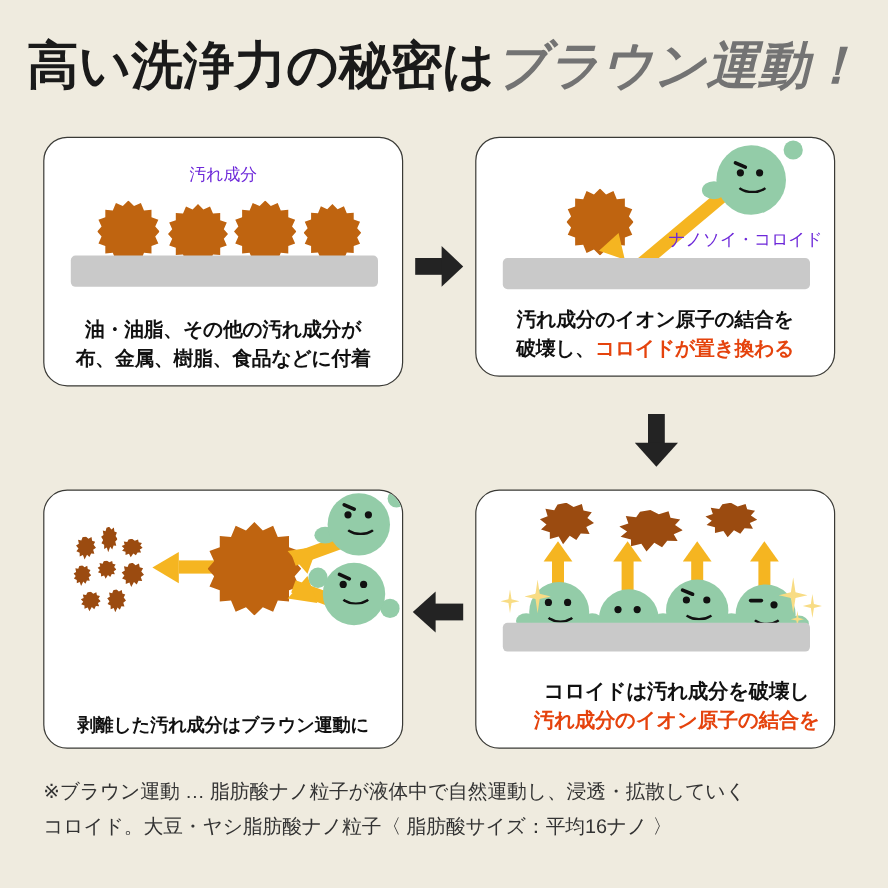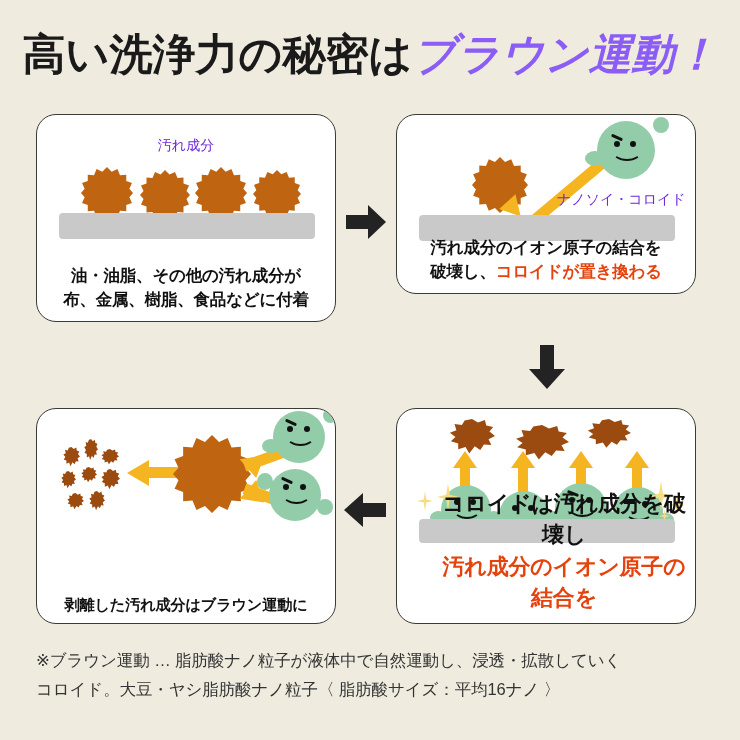--- a/index.html
+++ b/index.html
@@ -12,48 +12,48 @@
   }
   .stage{position:relative;width:740px;height:740px;}
 
   
   .title{
     position:absolute;left:0;top:26px;width:740px;
     text-align:center;
     font-size:43px;font-weight:bold;letter-spacing:0px;
     color:#1A1A1A;white-space:nowrap;
   }
-  .title .accent{color:#8b5cf6;font-style:italic;}
+  .title .accent{color:#737373;font-style:italic;}
 
   
   .panel{
     position:absolute;
     background:#FFFFFF;
     border:1.6px solid #3A3A36;
     border-radius:20px;
     box-sizing:border-box;
     overflow:hidden;
   }
   #panel-1{left:36px;top:114px;width:300px;height:208px;}
-  #panel-2{left:396px;top:114px;width:300px;height:180px;}
+  #panel-2{left:396px;top:114px;width:300px;height:200px;}
   #panel-3{left:396px;top:408px;width:300px;height:216px;}
   #panel-4{left:36px;top:408px;width:300px;height:216px;}
 
   .art{position:relative;width:100%;height:128px;}
   #panel-3 .art,#panel-4 .art{height:124px;}
 
   .caption{
     position:absolute;left:0;right:0;bottom:10px;
     text-align:center;
     font-size:16.5px;font-weight:bold;line-height:1.42;
     color:#111111;
     letter-spacing:-0.2px;
   }
   #panel-4 .caption{font-size:15.2px;line-height:1.4;bottom:8px;}
-  #panel-3 .caption{font-size:22px;padding-left:36px;}
+  #panel-3 .caption{font-size:17px;padding-left:36px;}
   .red{color:#E5430D;}
 
   
   .surface{
     position:absolute;background:#C9C9C9;border-radius:4px;
   }
   .label-small{
     position:absolute;font-size:14px;color:#6d28d9;white-space:nowrap;
     font-weight:normal;
   }

